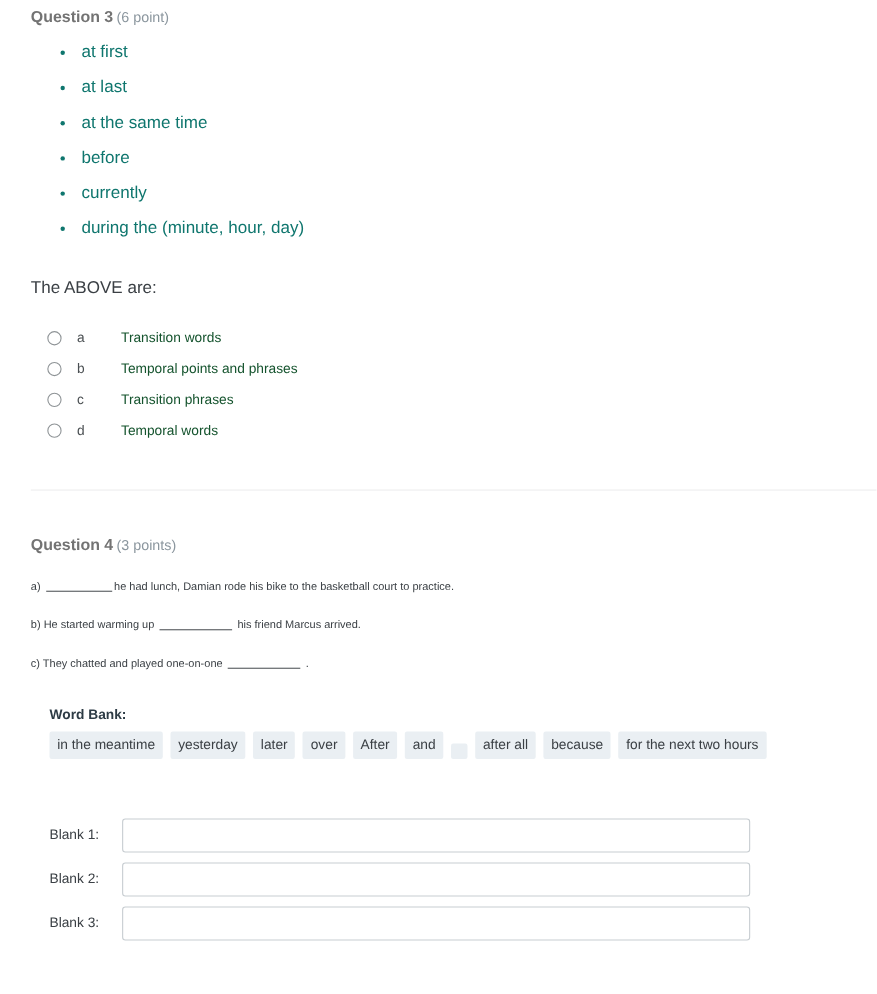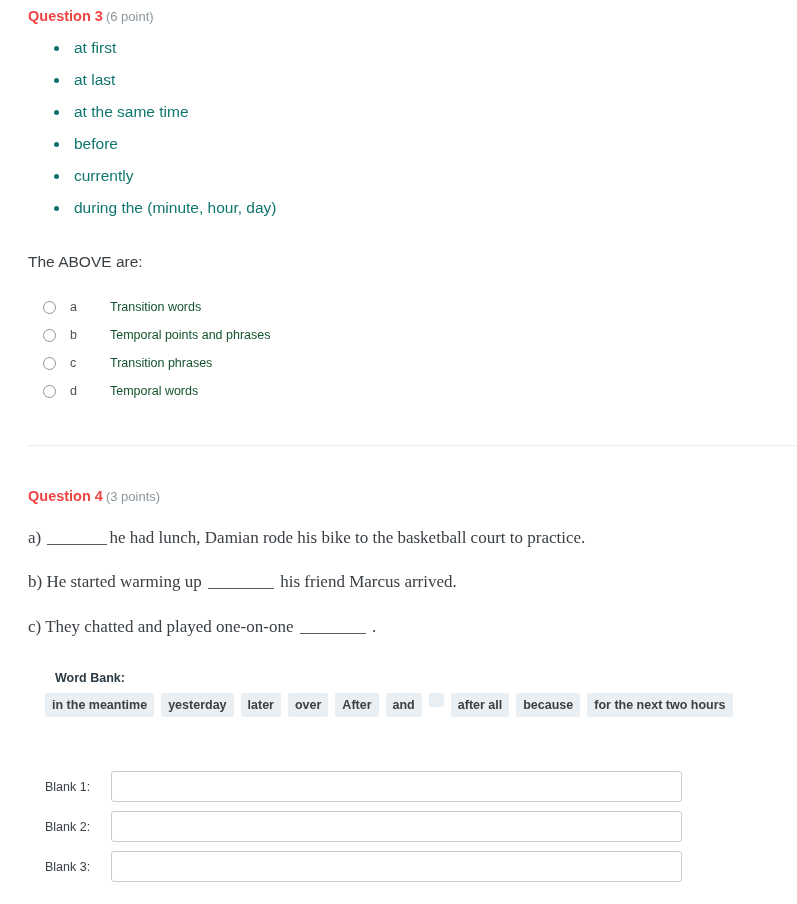--- a/index.html
+++ b/index.html
@@ -21,21 +21,21 @@
   .question-block {
     padding: 0 18px 0 28px;
   }
   .q-header {
     font-size: 14.5px;
     line-height: 1.2;
     padding-top: 8px;
   }
   .q-header .q-title {
     font-weight: bold;
-    color: #ef4444;
+    color: #737373;
     font-size: 14.5px;
     margin-top: 37px;
   }
   .q-header .q-points {
     font-weight: normal;
     color: #8b969e;
     font-size: 13px;
     margin-left: 3px;
   }
 
@@ -95,26 +95,25 @@
     height: 1px;
     background: #ededee;
     margin: 43px 0 0 28px;
   }
 
   
   .q4 {
     margin-top: 34px;
   }
   .sentence {
-    font-size: 17px;
+    font-size: 10px;
     color: #3b4045;
     margin-top: 22px;
     line-height: 1.3;
     white-space: nowrap;
-    font-family: Liberation Serif, serif;
   }
   .sentence:first-of-type {
     margin-top: 24px;
   }
   .blank-line {
     display: inline-block;
     width: 60px;
     border-bottom: 1px solid #55595c;
     margin: 0 2px;
     vertical-align: -2px;
@@ -124,28 +123,26 @@
   
   .wordbank {
     margin-top: 33px;
     padding-left: 17px;
   }
   .wordbank-label {
     font-size: 12.5px;
     font-weight: bold;
     color: #2d3b45;
     margin-bottom: 8px;
-    margin-left: 10px;
   }
   .chips {
     display: flex;
-    align-items: flex-start;
+    align-items: flex-end;
     flex-wrap: nowrap;
     gap: 7px;
-    font-weight: bold;
   }
   .chip {
     background: #eaeff3;
     color: #3b4045;
     font-size: 12.5px;
     line-height: 1;
     padding: 6px 7px;
     border-radius: 2px;
     white-space: nowrap;
   }

